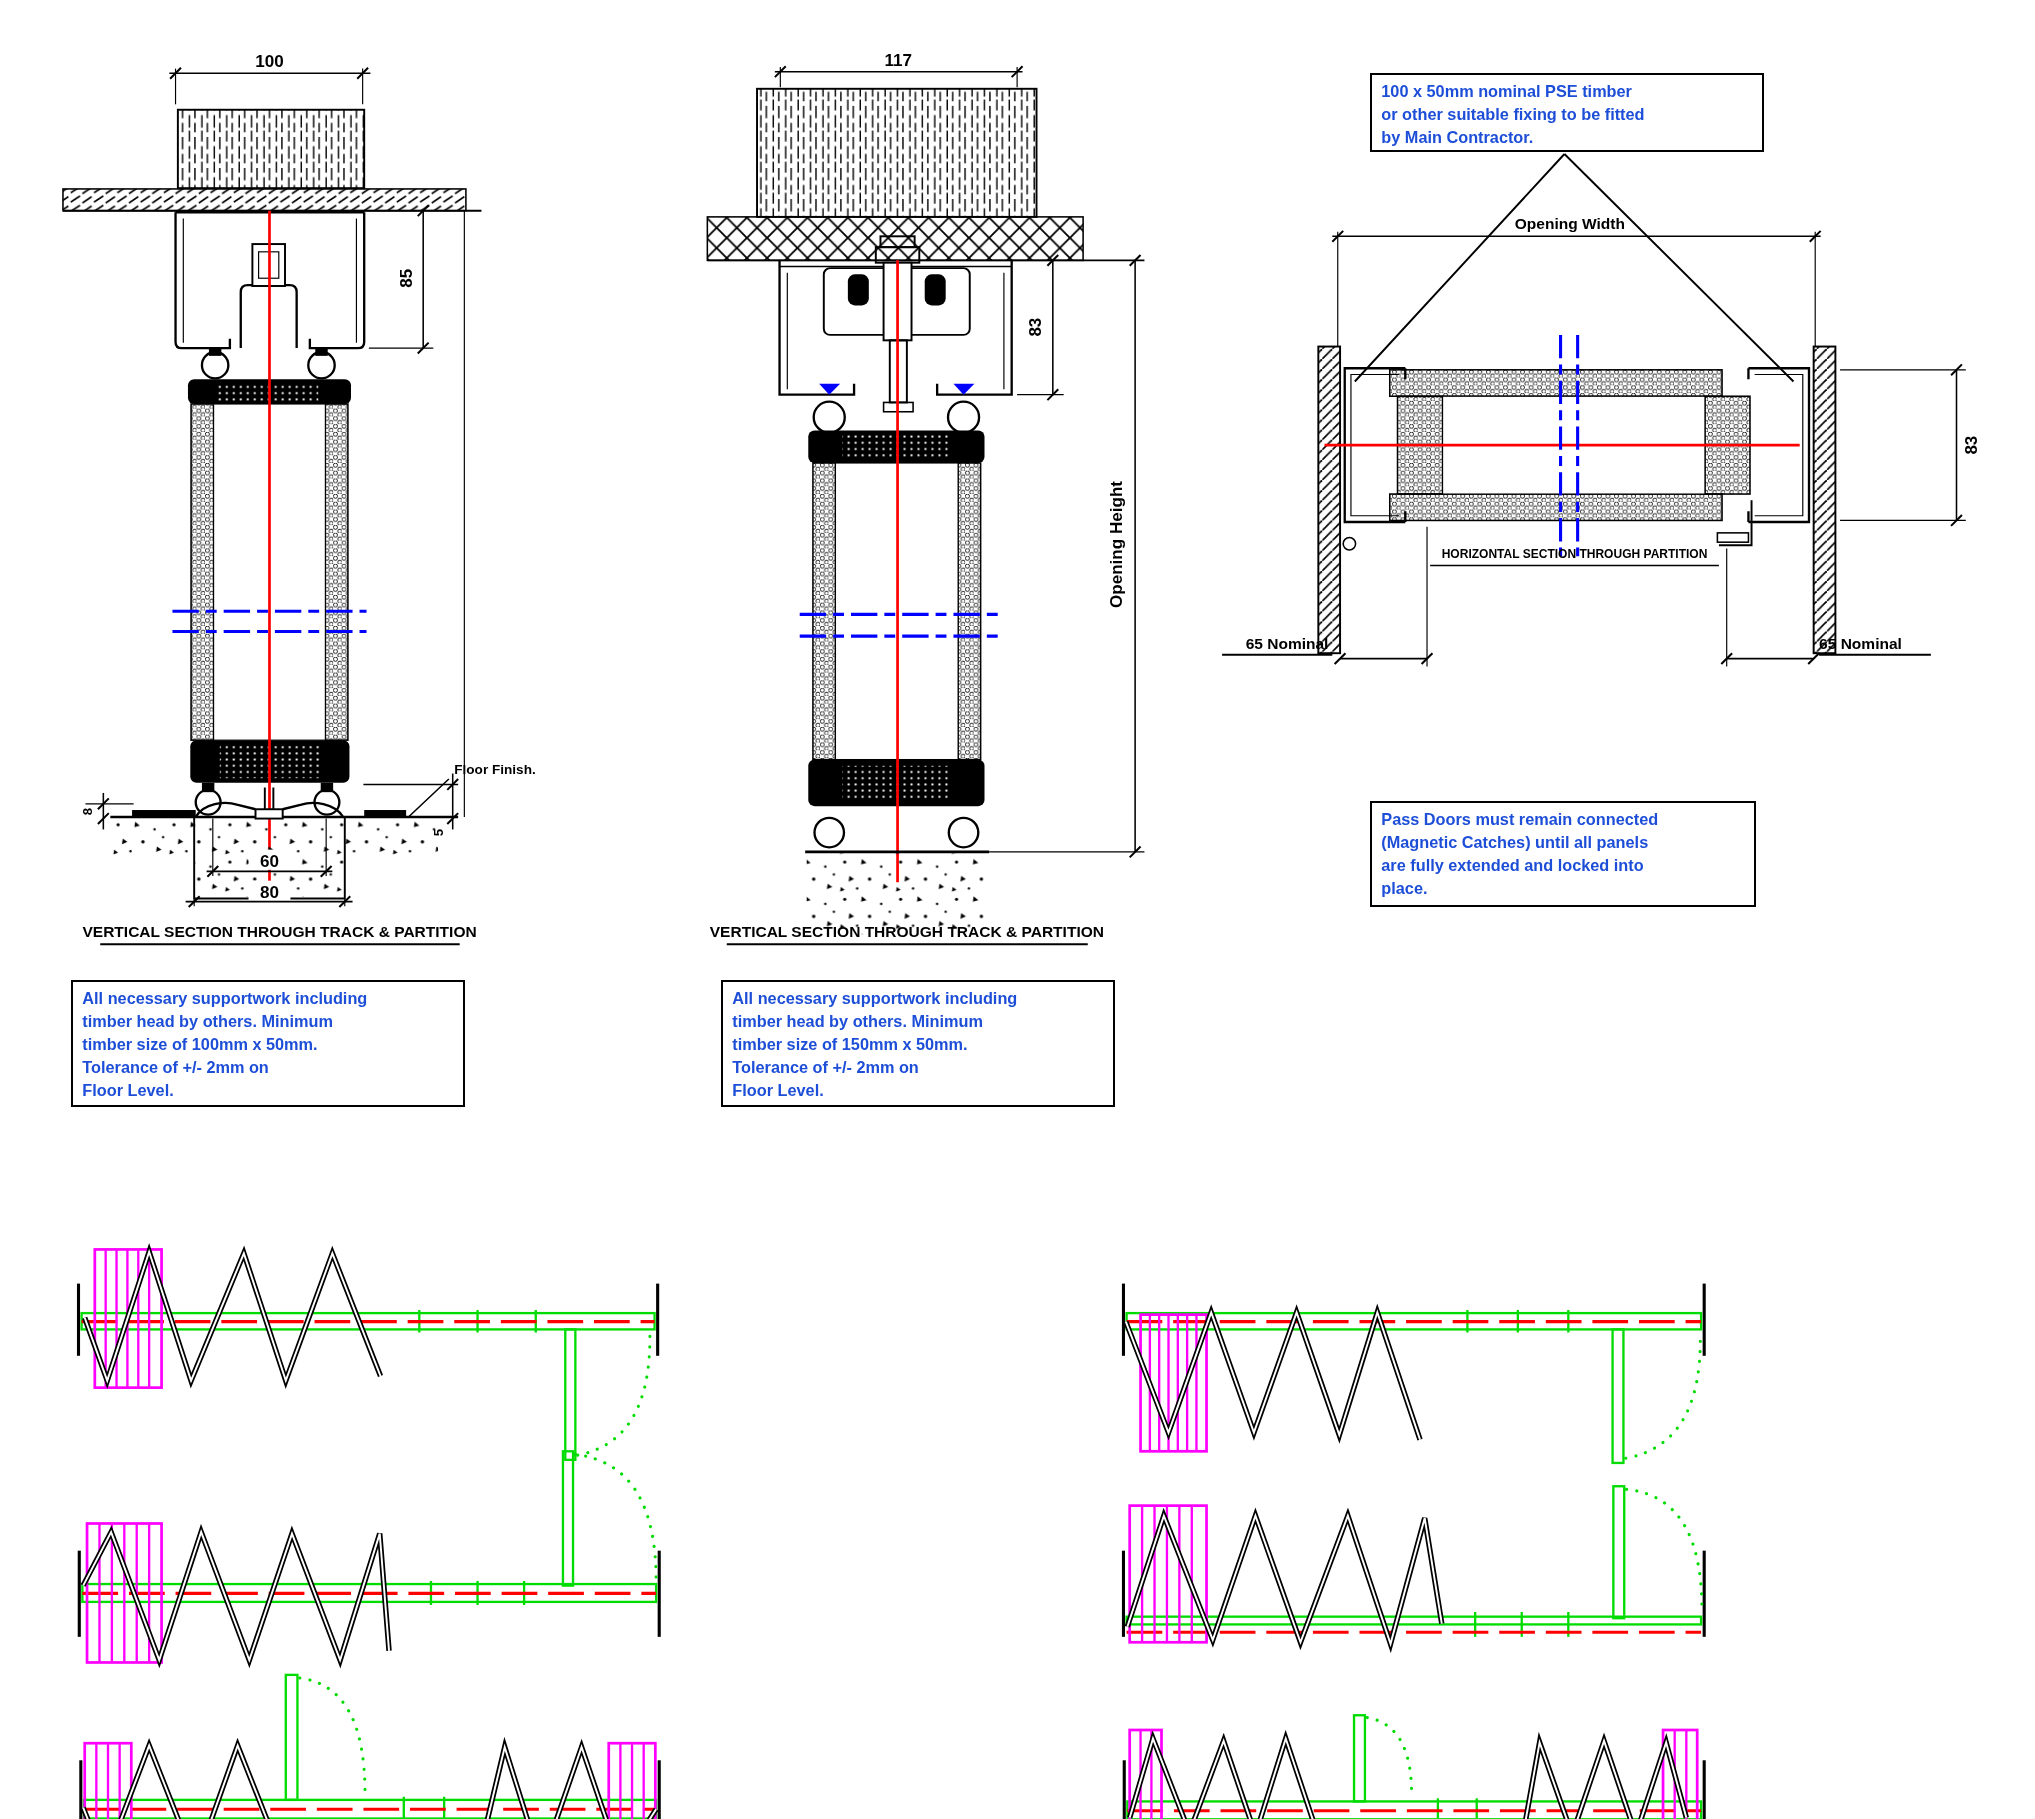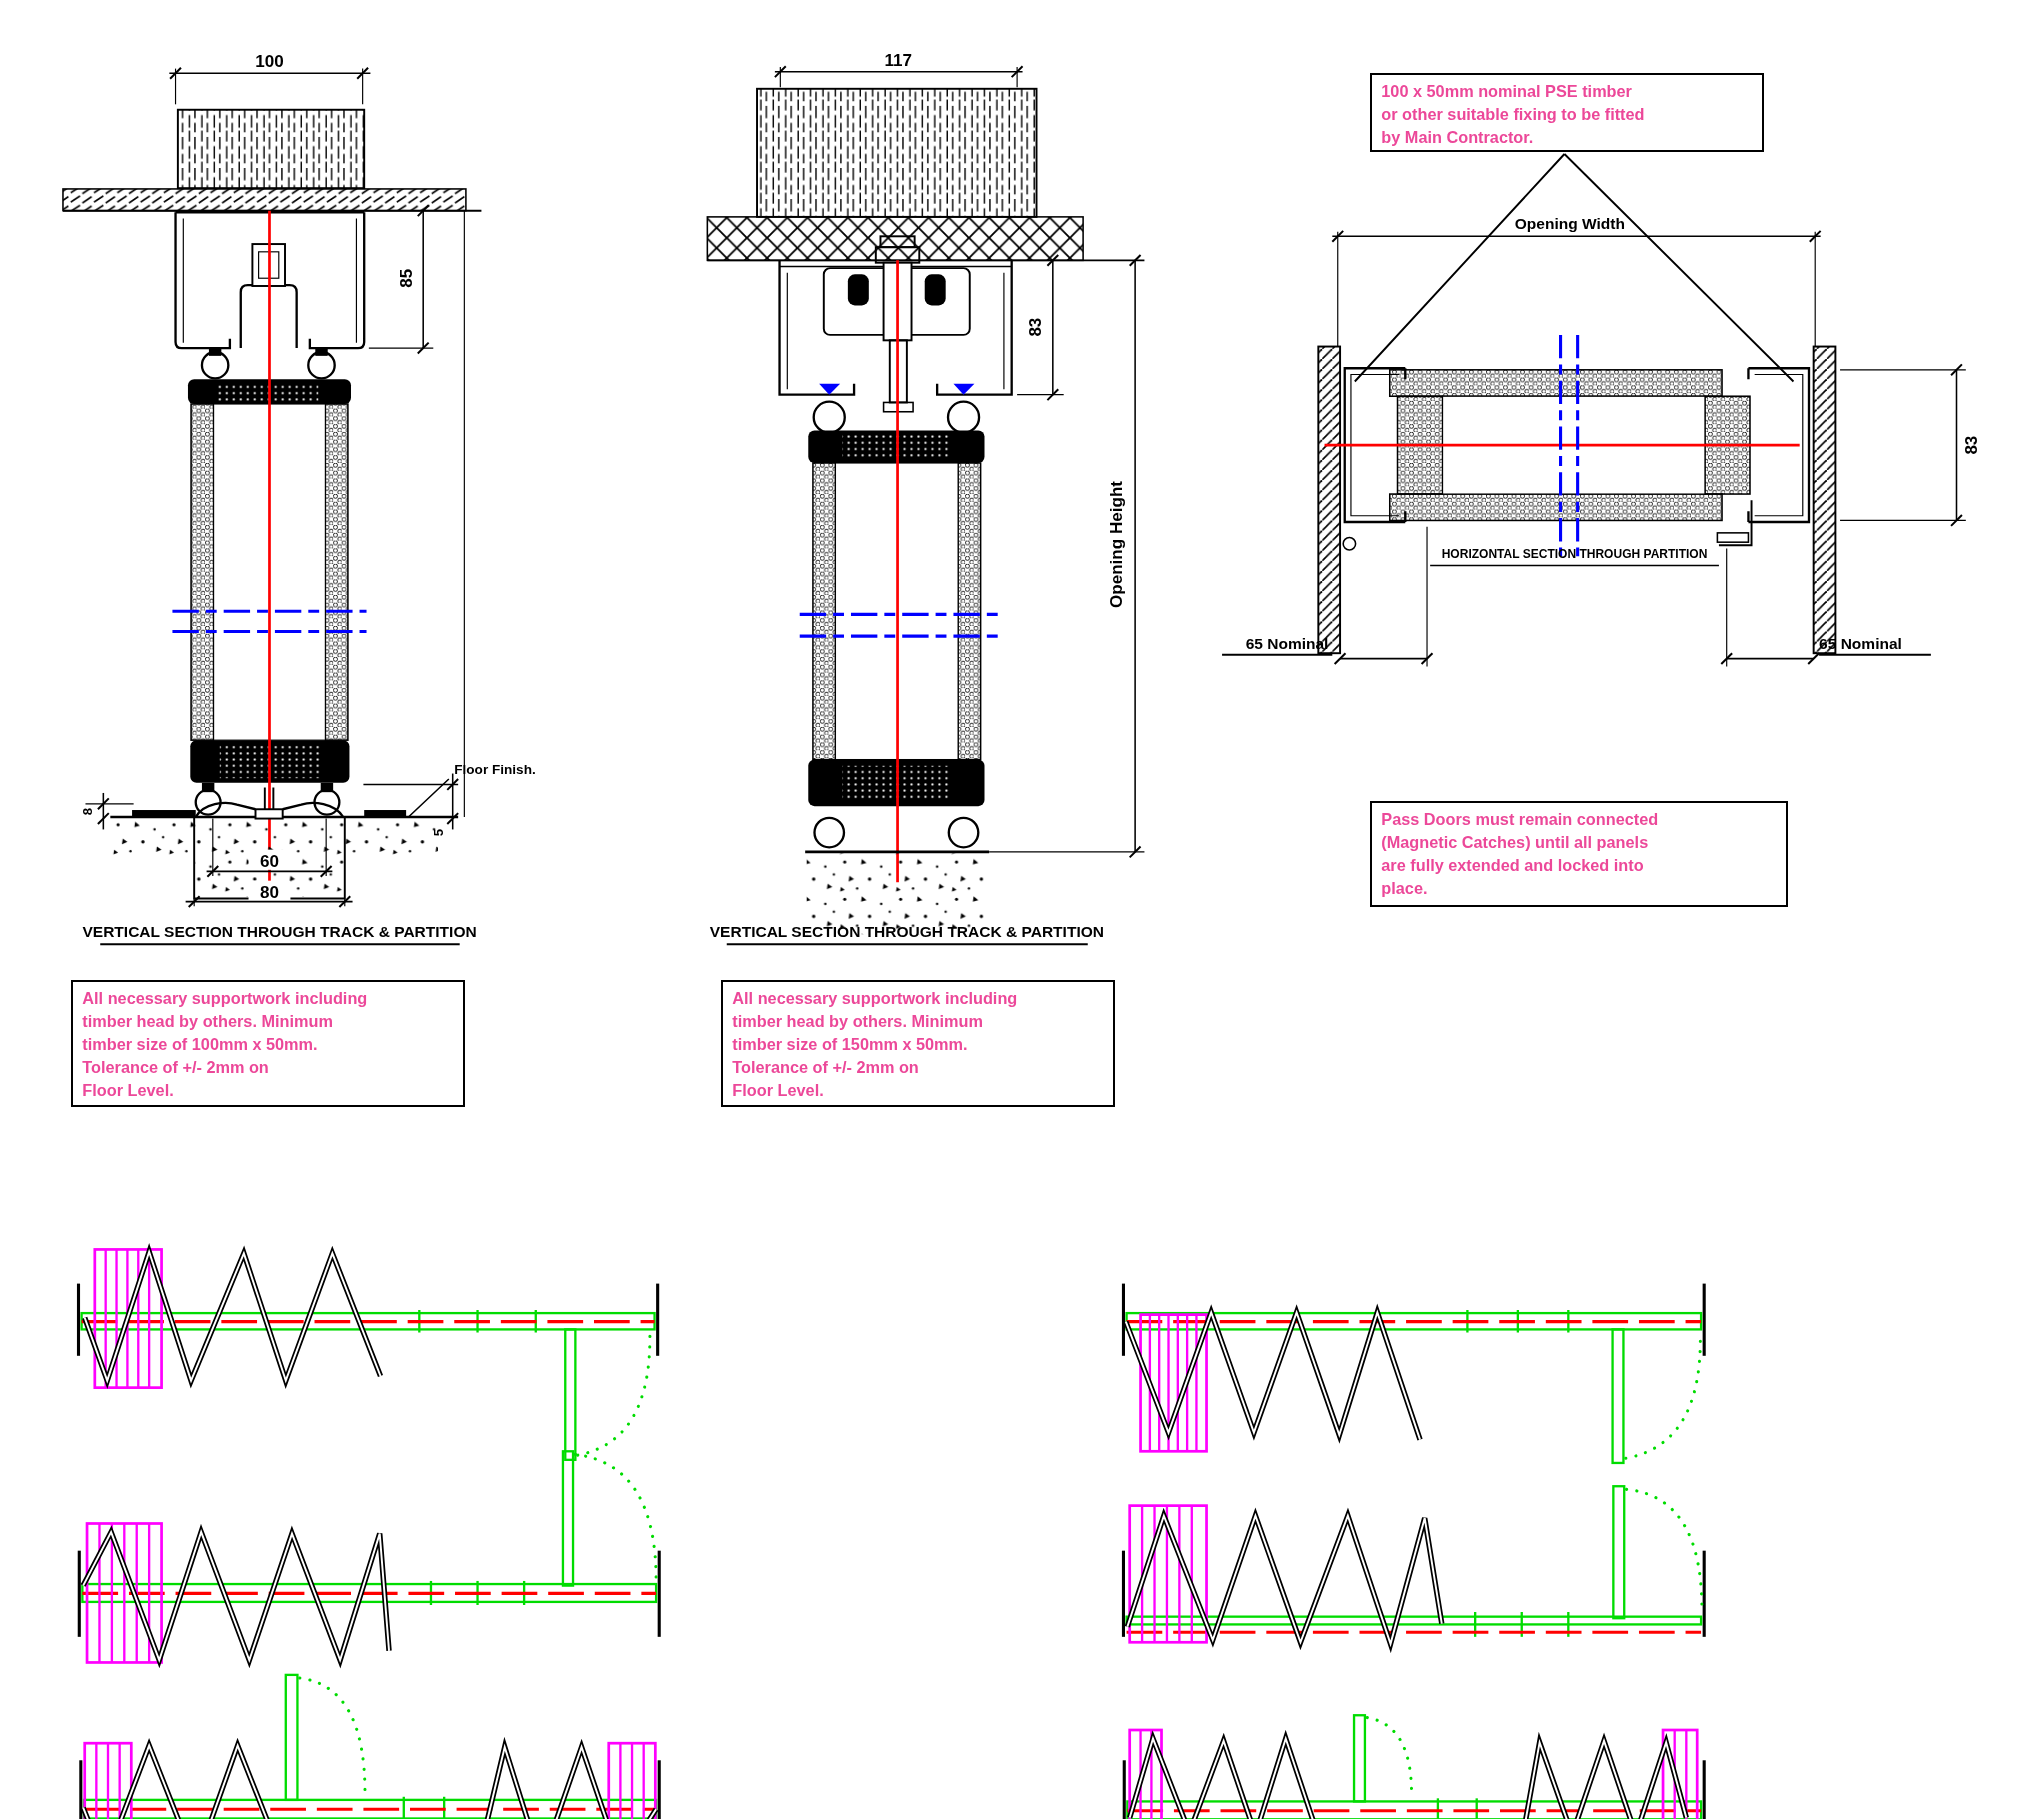--- a/index.html
+++ b/index.html
@@ -1,20 +1,20 @@
 <!DOCTYPE html>
 <html style="font-size:12.4px"><head>
 <meta charset="utf-8">
 <style>
   html,body{margin:0;padding:0;background:#fff;}
   #sheet{position:relative;width:2035px;height:1819px;background:#fff;overflow:hidden;
          font-family:"Liberation Sans",sans-serif;margin-top:36px;}
   svg{position:absolute;left:0;top:0;}
   .t{font-family:"Liberation Sans",sans-serif;font-weight:bold;fill:#000;}
-  .note{position:absolute;border:2.7px solid #000;background:#fff;color:#ec4899;
+  .note{position:absolute;border:2.7px solid #000;background:#fff;color:#1d4ed8;
         font-family:"Liberation Sans",sans-serif;font-weight:bold;
         white-space:pre-line;box-sizing:border-box;}
   .note.big{font-size:16.3px;line-height:23px;padding:4.7px 9.3px;}
   .note.small{font-size:13.2px;line-height:19.4px;padding:3.1px 6.2px;border-width:2.3px;}
 </style>
 </head>
 <body>
 
 <div id="sheet">
 <svg width="2035" height="1819" viewBox="0 0 2621 2343">
@@ -428,21 +428,21 @@
     <path d="M1761,2166 Q1820,2176 1818,2270" stroke="#00dc00" stroke-width="4" stroke-dasharray="0.1 13" stroke-linecap="round"></path>
   </g>
 </g>
 </svg>
 
 
 <div class="note big" style="left:1370px;top:37px;width:394px;height:79px;">100 x 50mm nominal PSE timber
 or other suitable fixing to be fitted
 by Main Contractor.</div>
 
-<div class="note big" style="left:1370px;top:765px;width:418px;height:106px;">Pass Doors must remain connected
+<div class="note big" style="left:1370px;top:765px;width:386px;height:106px;">Pass Doors must remain connected
 (Magnetic Catches) until all panels
 are fully extended and locked into
 place.</div>
 
 <div class="note big" style="left:71px;top:944px;width:394px;height:127px;">All necessary supportwork including
 timber head by others. Minimum
 timber size of 100mm x 50mm.
 Tolerance of +/- 2mm on
 Floor Level.</div>
 

